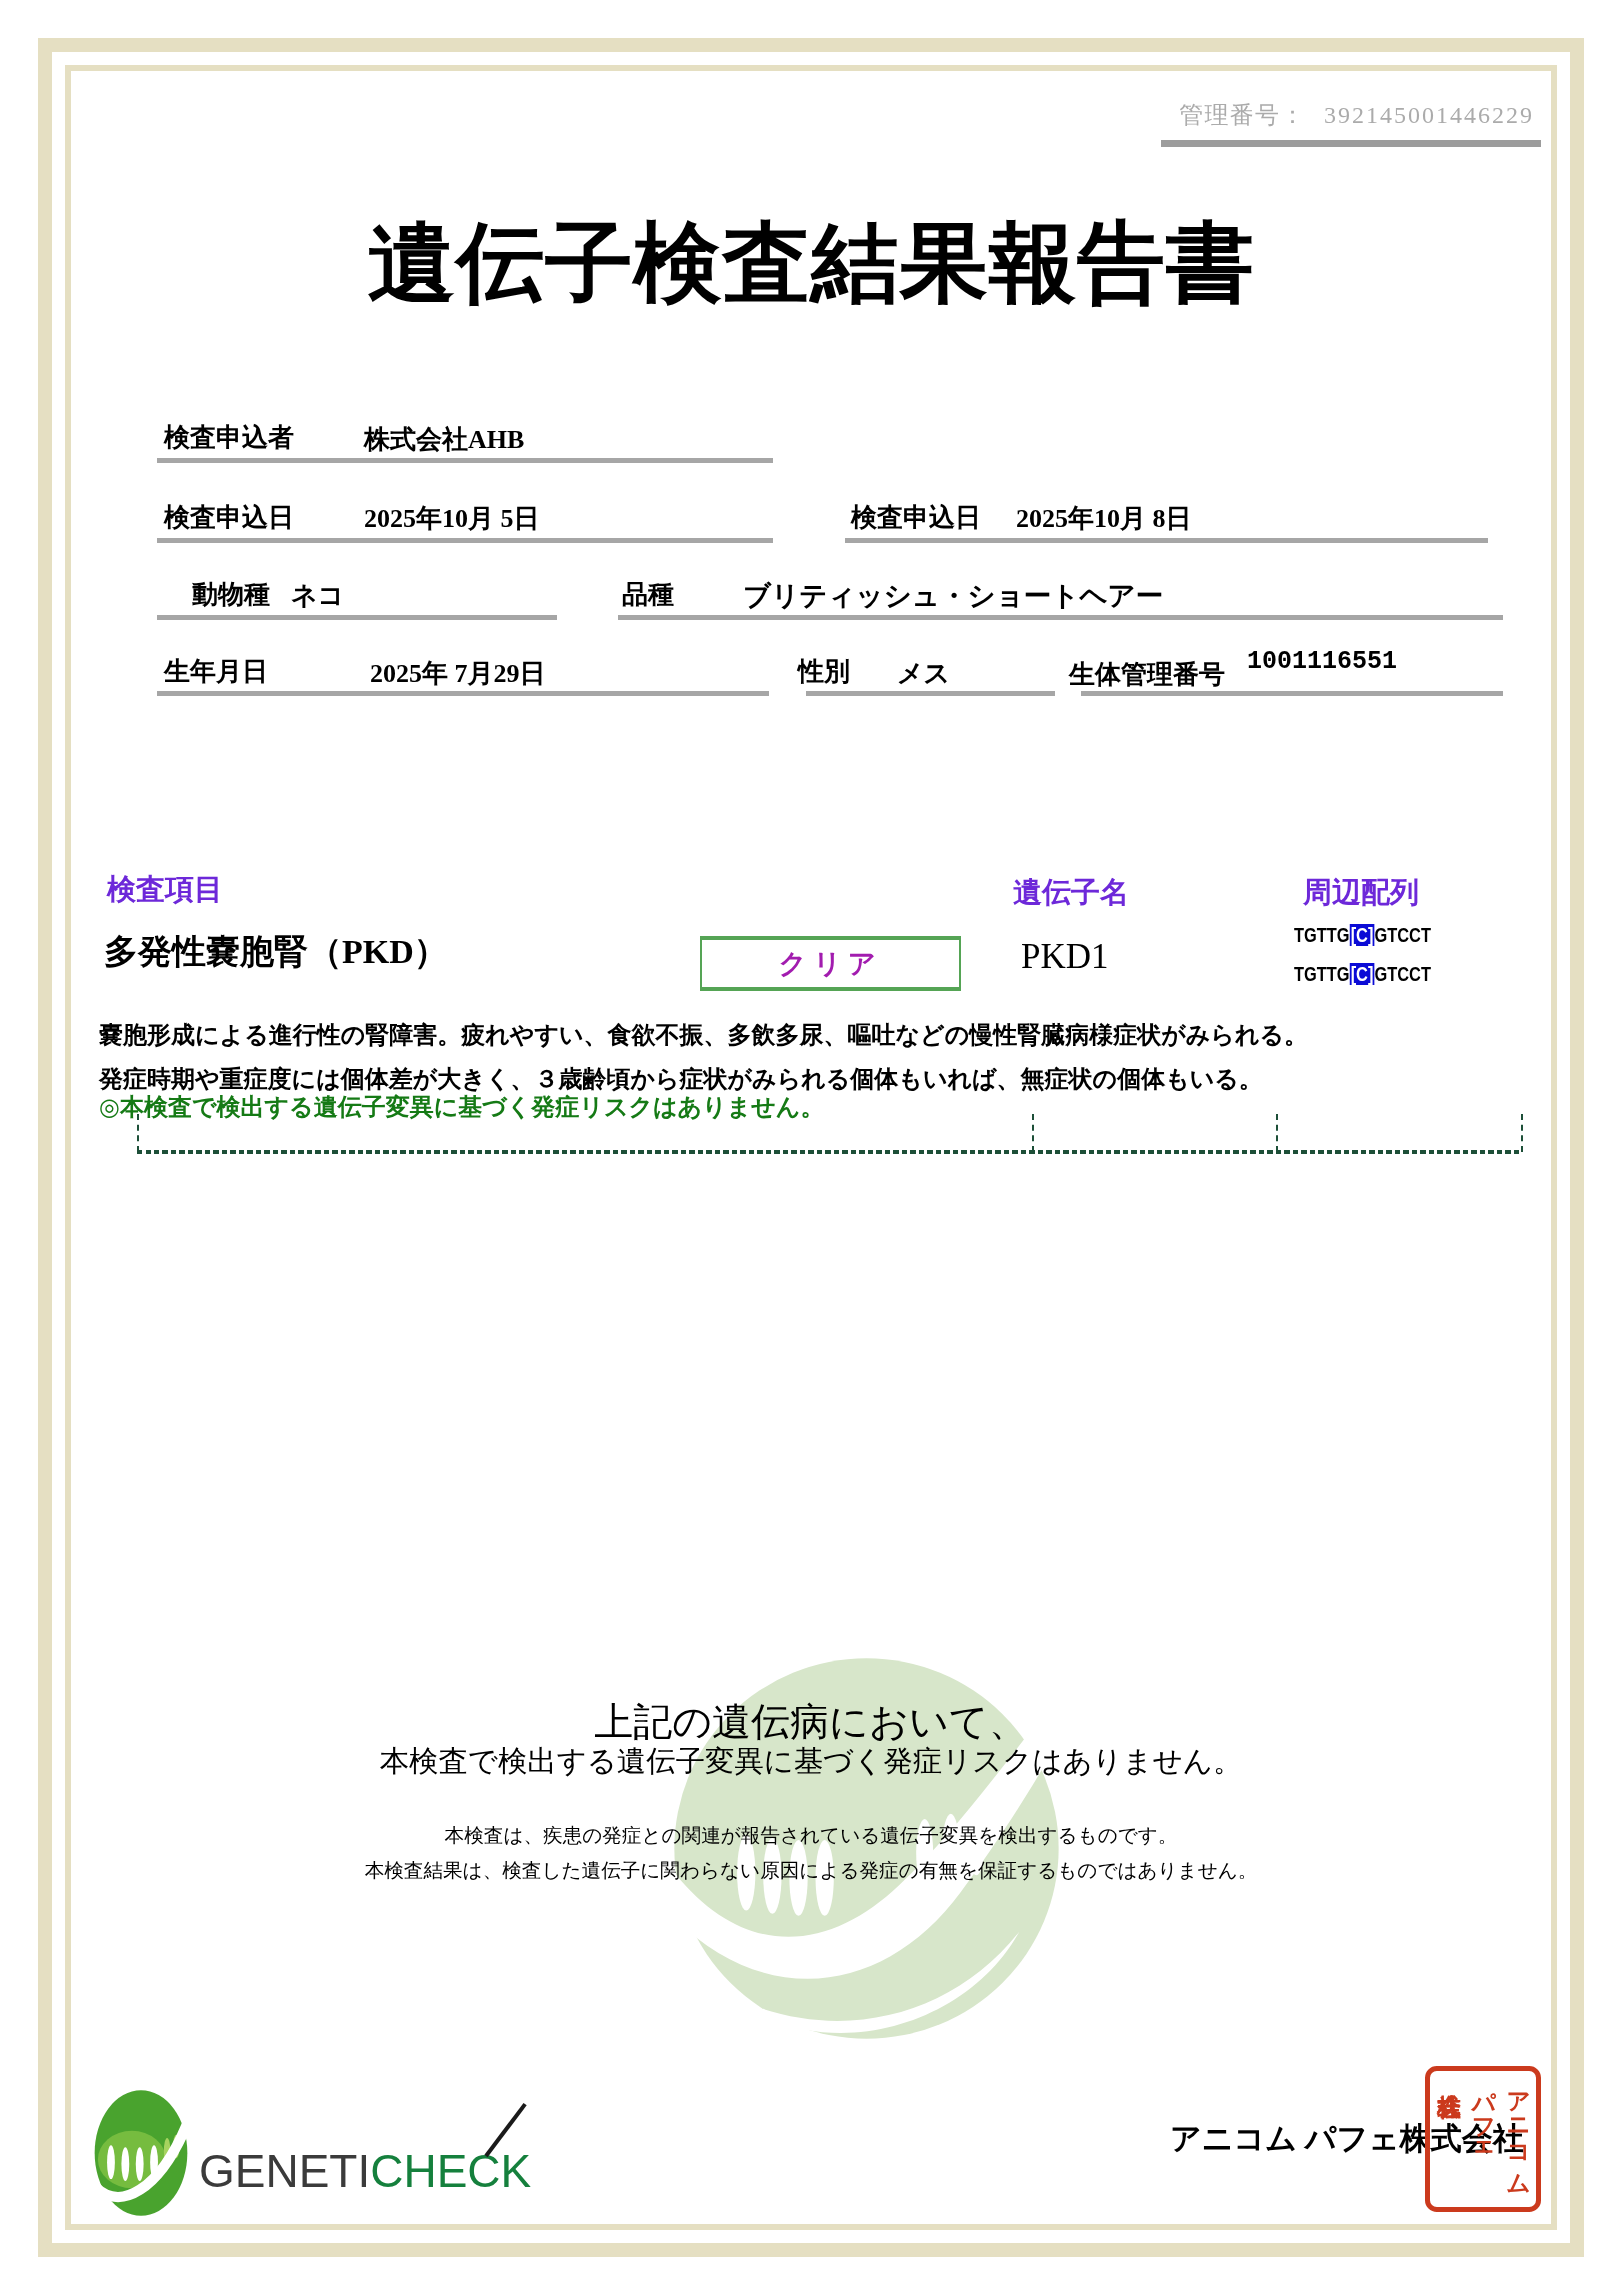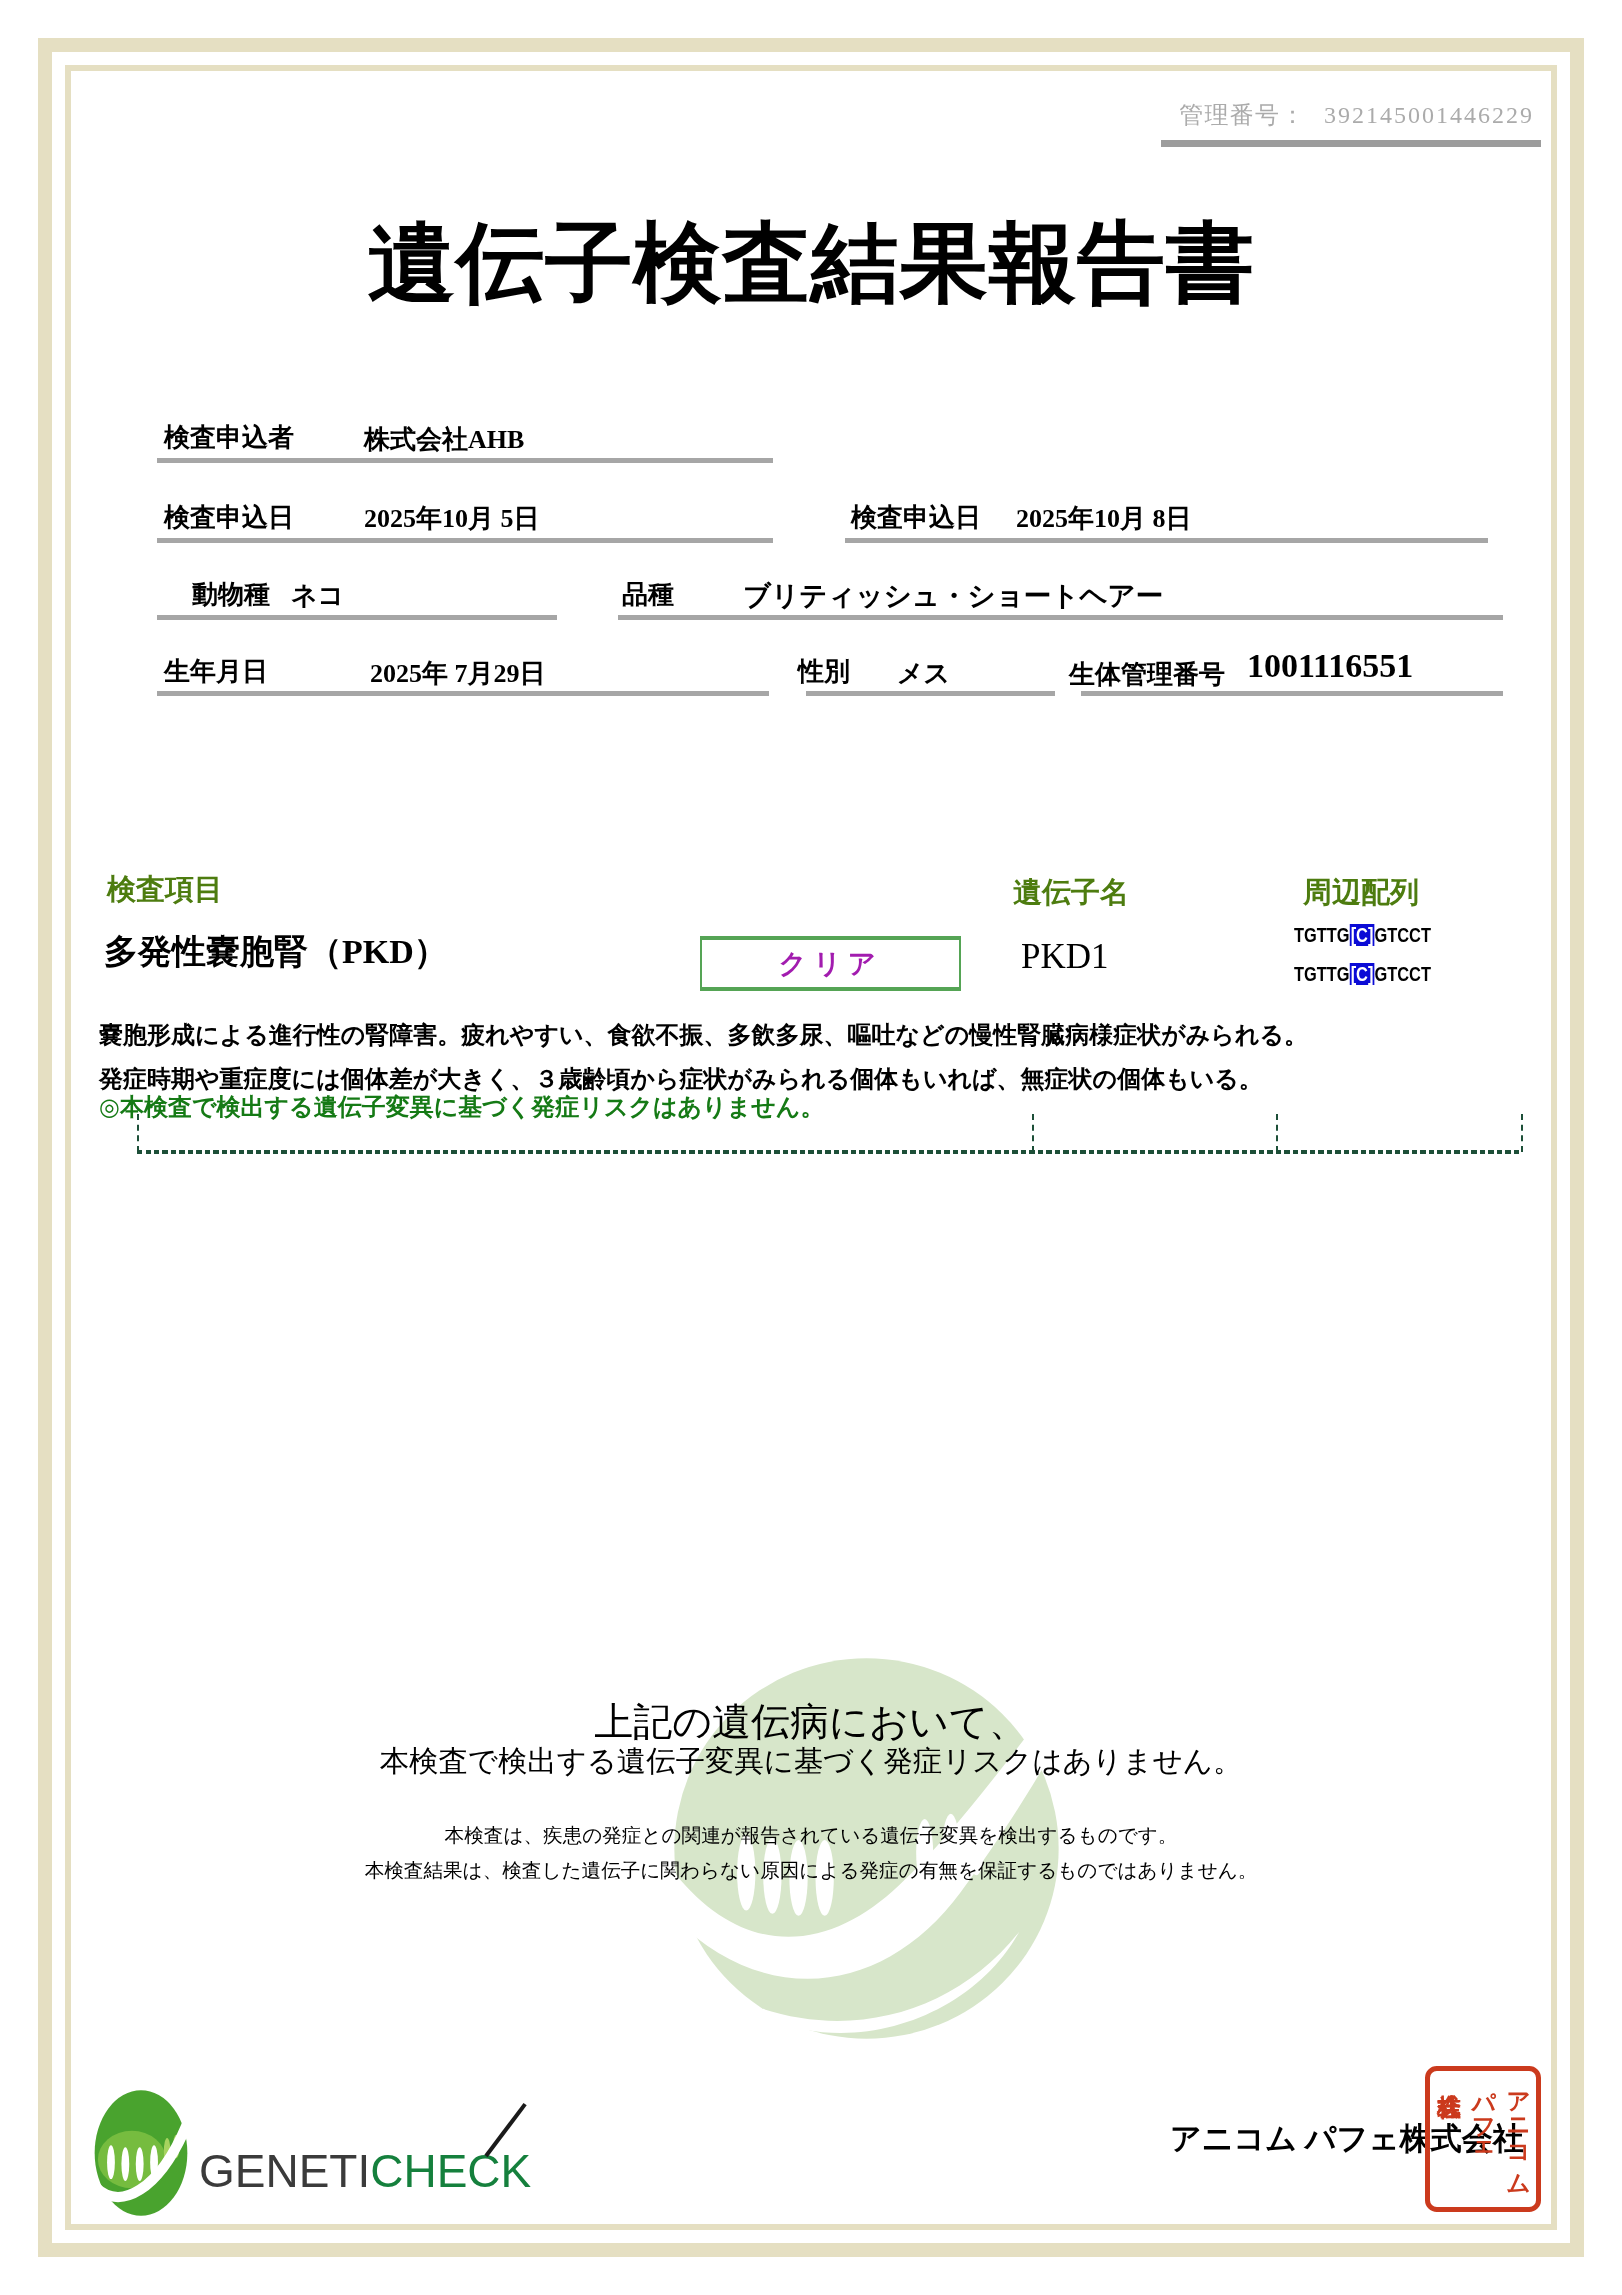--- a/index.html
+++ b/index.html
@@ -32,23 +32,23 @@
   }
   
   .title{
     position:absolute;top:204px;left:0;width:100%;
     text-align:center;font-size:88px;font-weight:bold;letter-spacing:0.7px;white-space:nowrap;
   }
   
   .lbl{position:absolute;font-size:26px;font-weight:bold;white-space:nowrap;}
   .val{position:absolute;font-size:26px;font-weight:bold;white-space:nowrap;}
   .uline{position:absolute;height:4.6px;background:#a6a6a6;}
-  .val.big{font-size:34px;}
-  
-  .green-h{position:absolute;font-size:29px;font-weight:bold;color:#4d7c0f;white-space:nowrap;}
+  .val.big{font-size:25px;font-family:Liberation Mono, monospace;}
+  
+  .green-h{position:absolute;font-size:29px;font-weight:bold;color:#6d28d9;white-space:nowrap;}
   .item-name{position:absolute;left:104px;top:929px;font-size:34px;font-weight:bold;white-space:nowrap;}
   .result-box{
     position:absolute;left:700px;top:936px;width:257px;height:47px;
     border-top:4.6px solid #55a455;border-bottom:4.6px solid #55a455;
     border-left:2.6px solid #55a455;border-right:2.6px solid #55a455;
     display:flex;align-items:center;justify-content:center;
     color:#a21caf;font-size:27.5px;letter-spacing:6.5px;font-weight:bold;
   }
   .gene-val{position:absolute;left:1021px;top:937px;font-size:35px;white-space:nowrap;}
   .seq{

